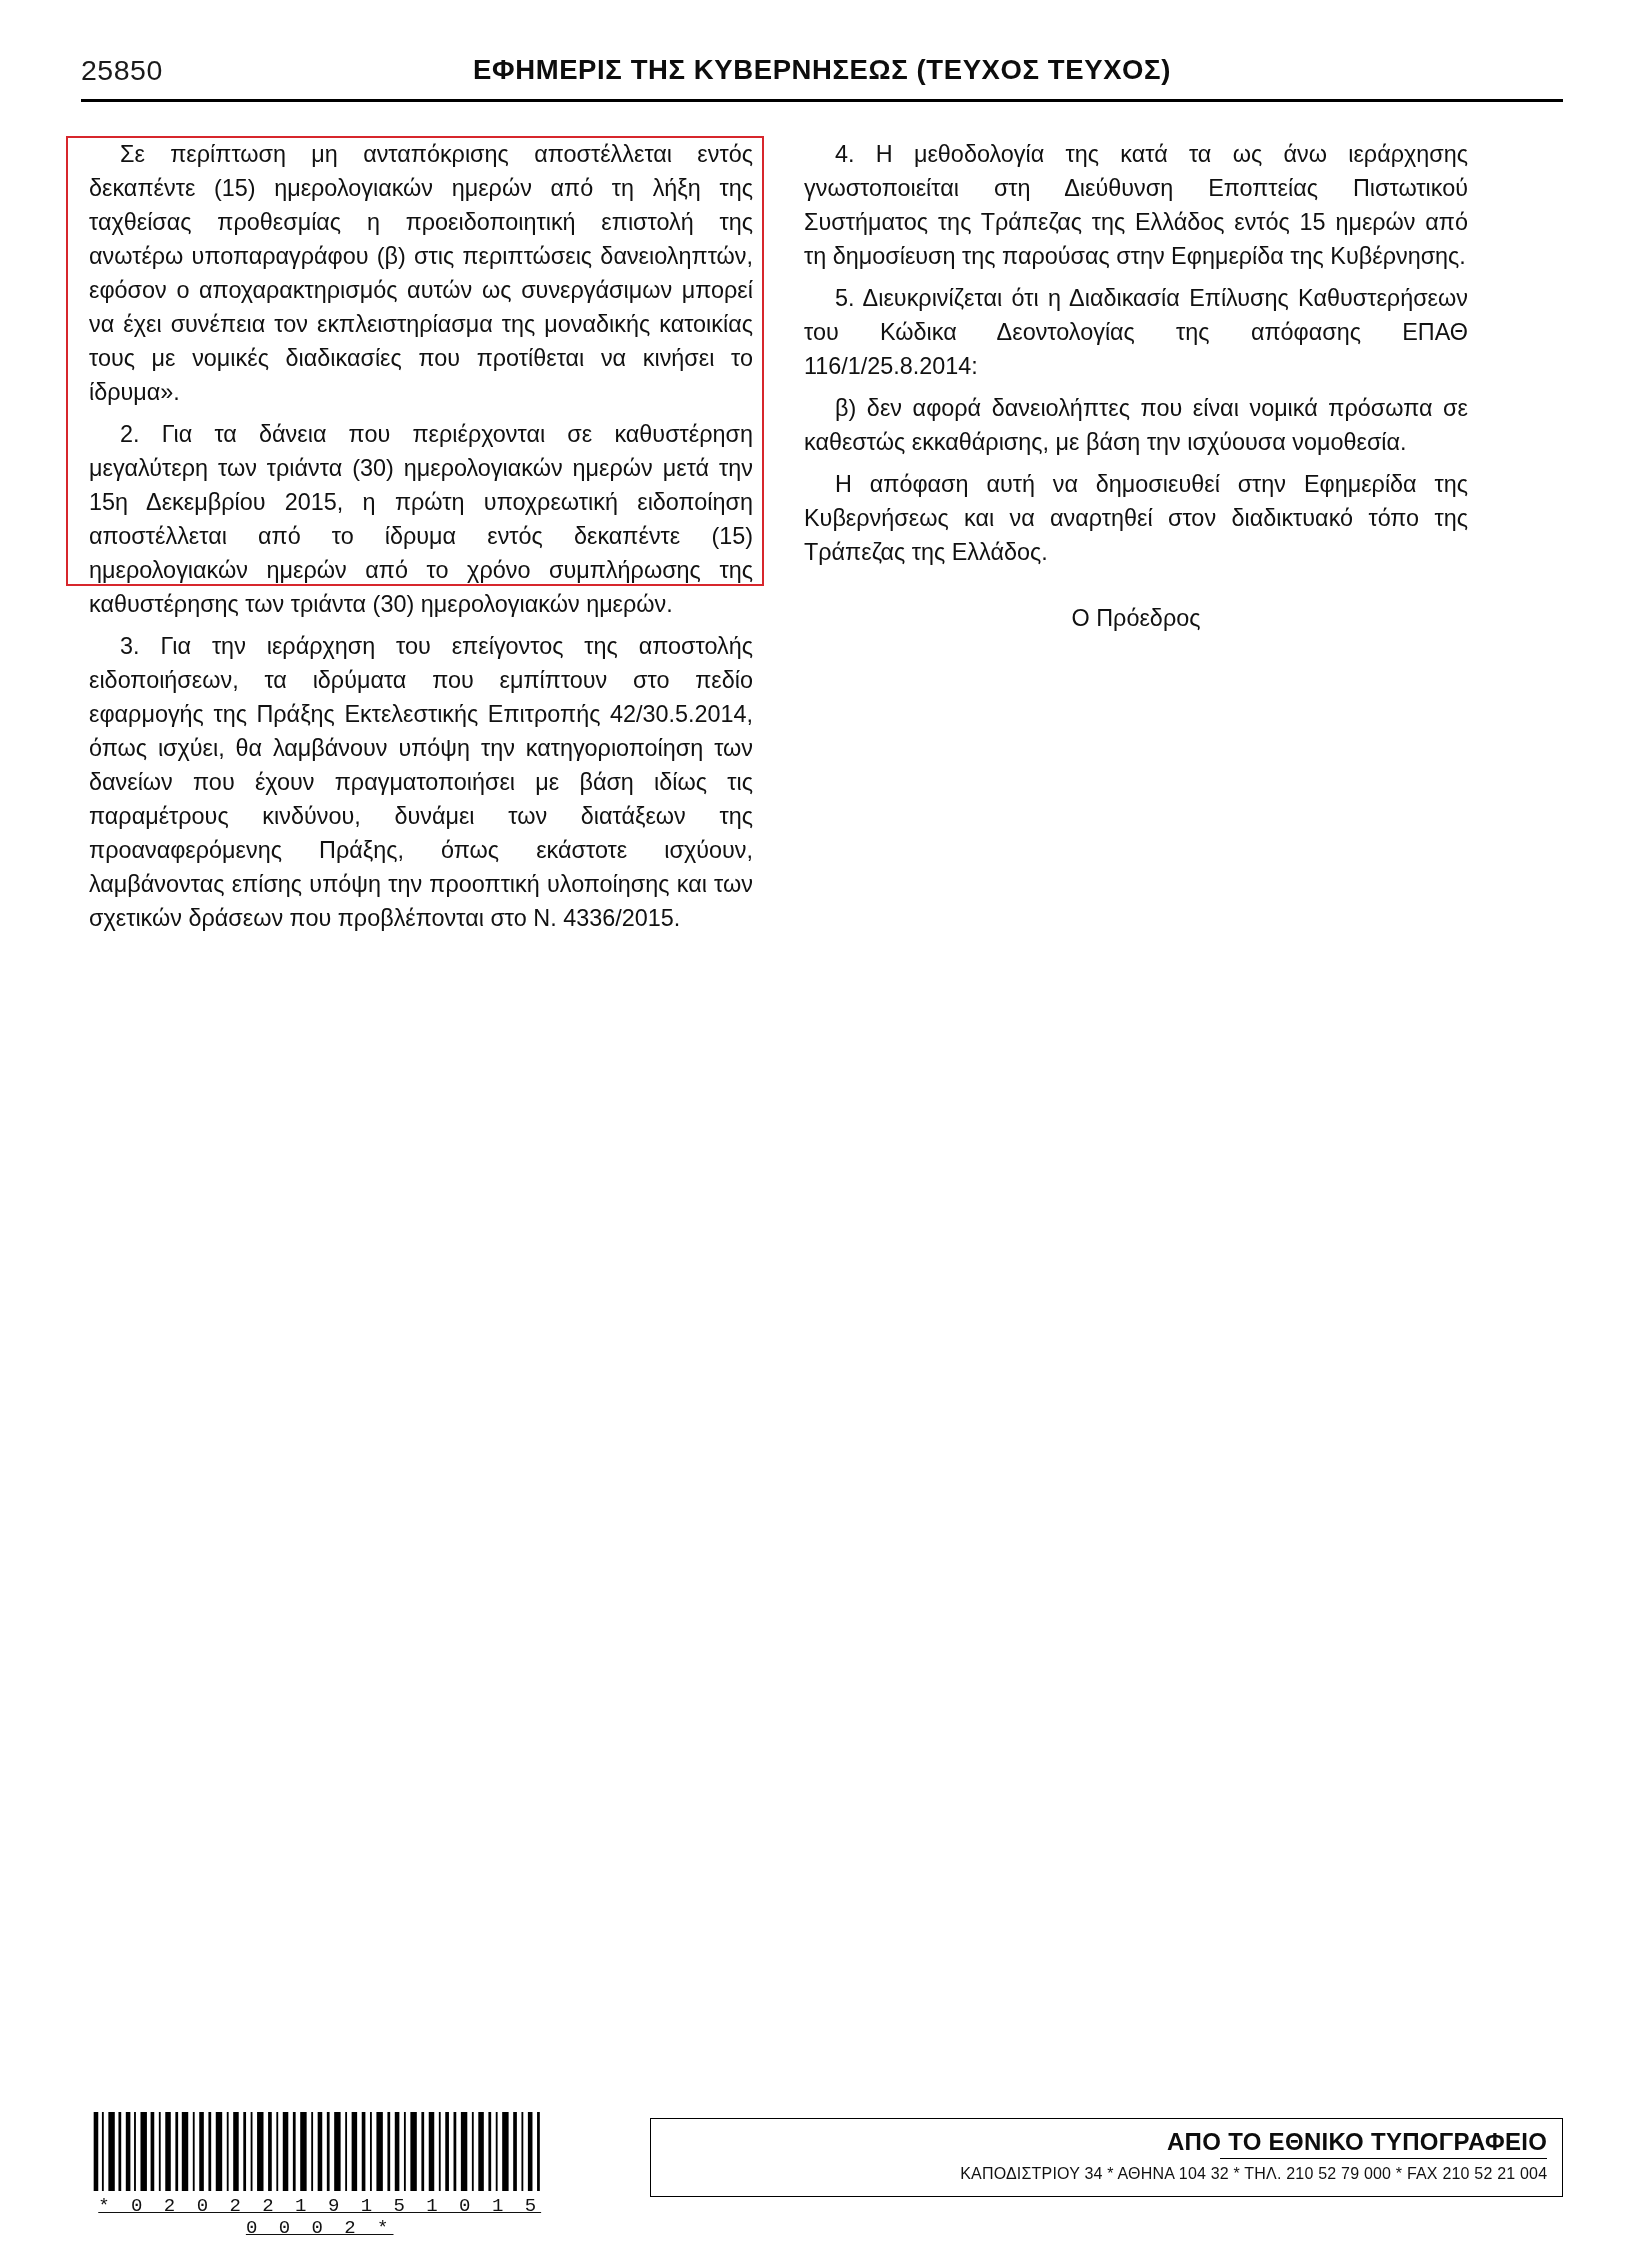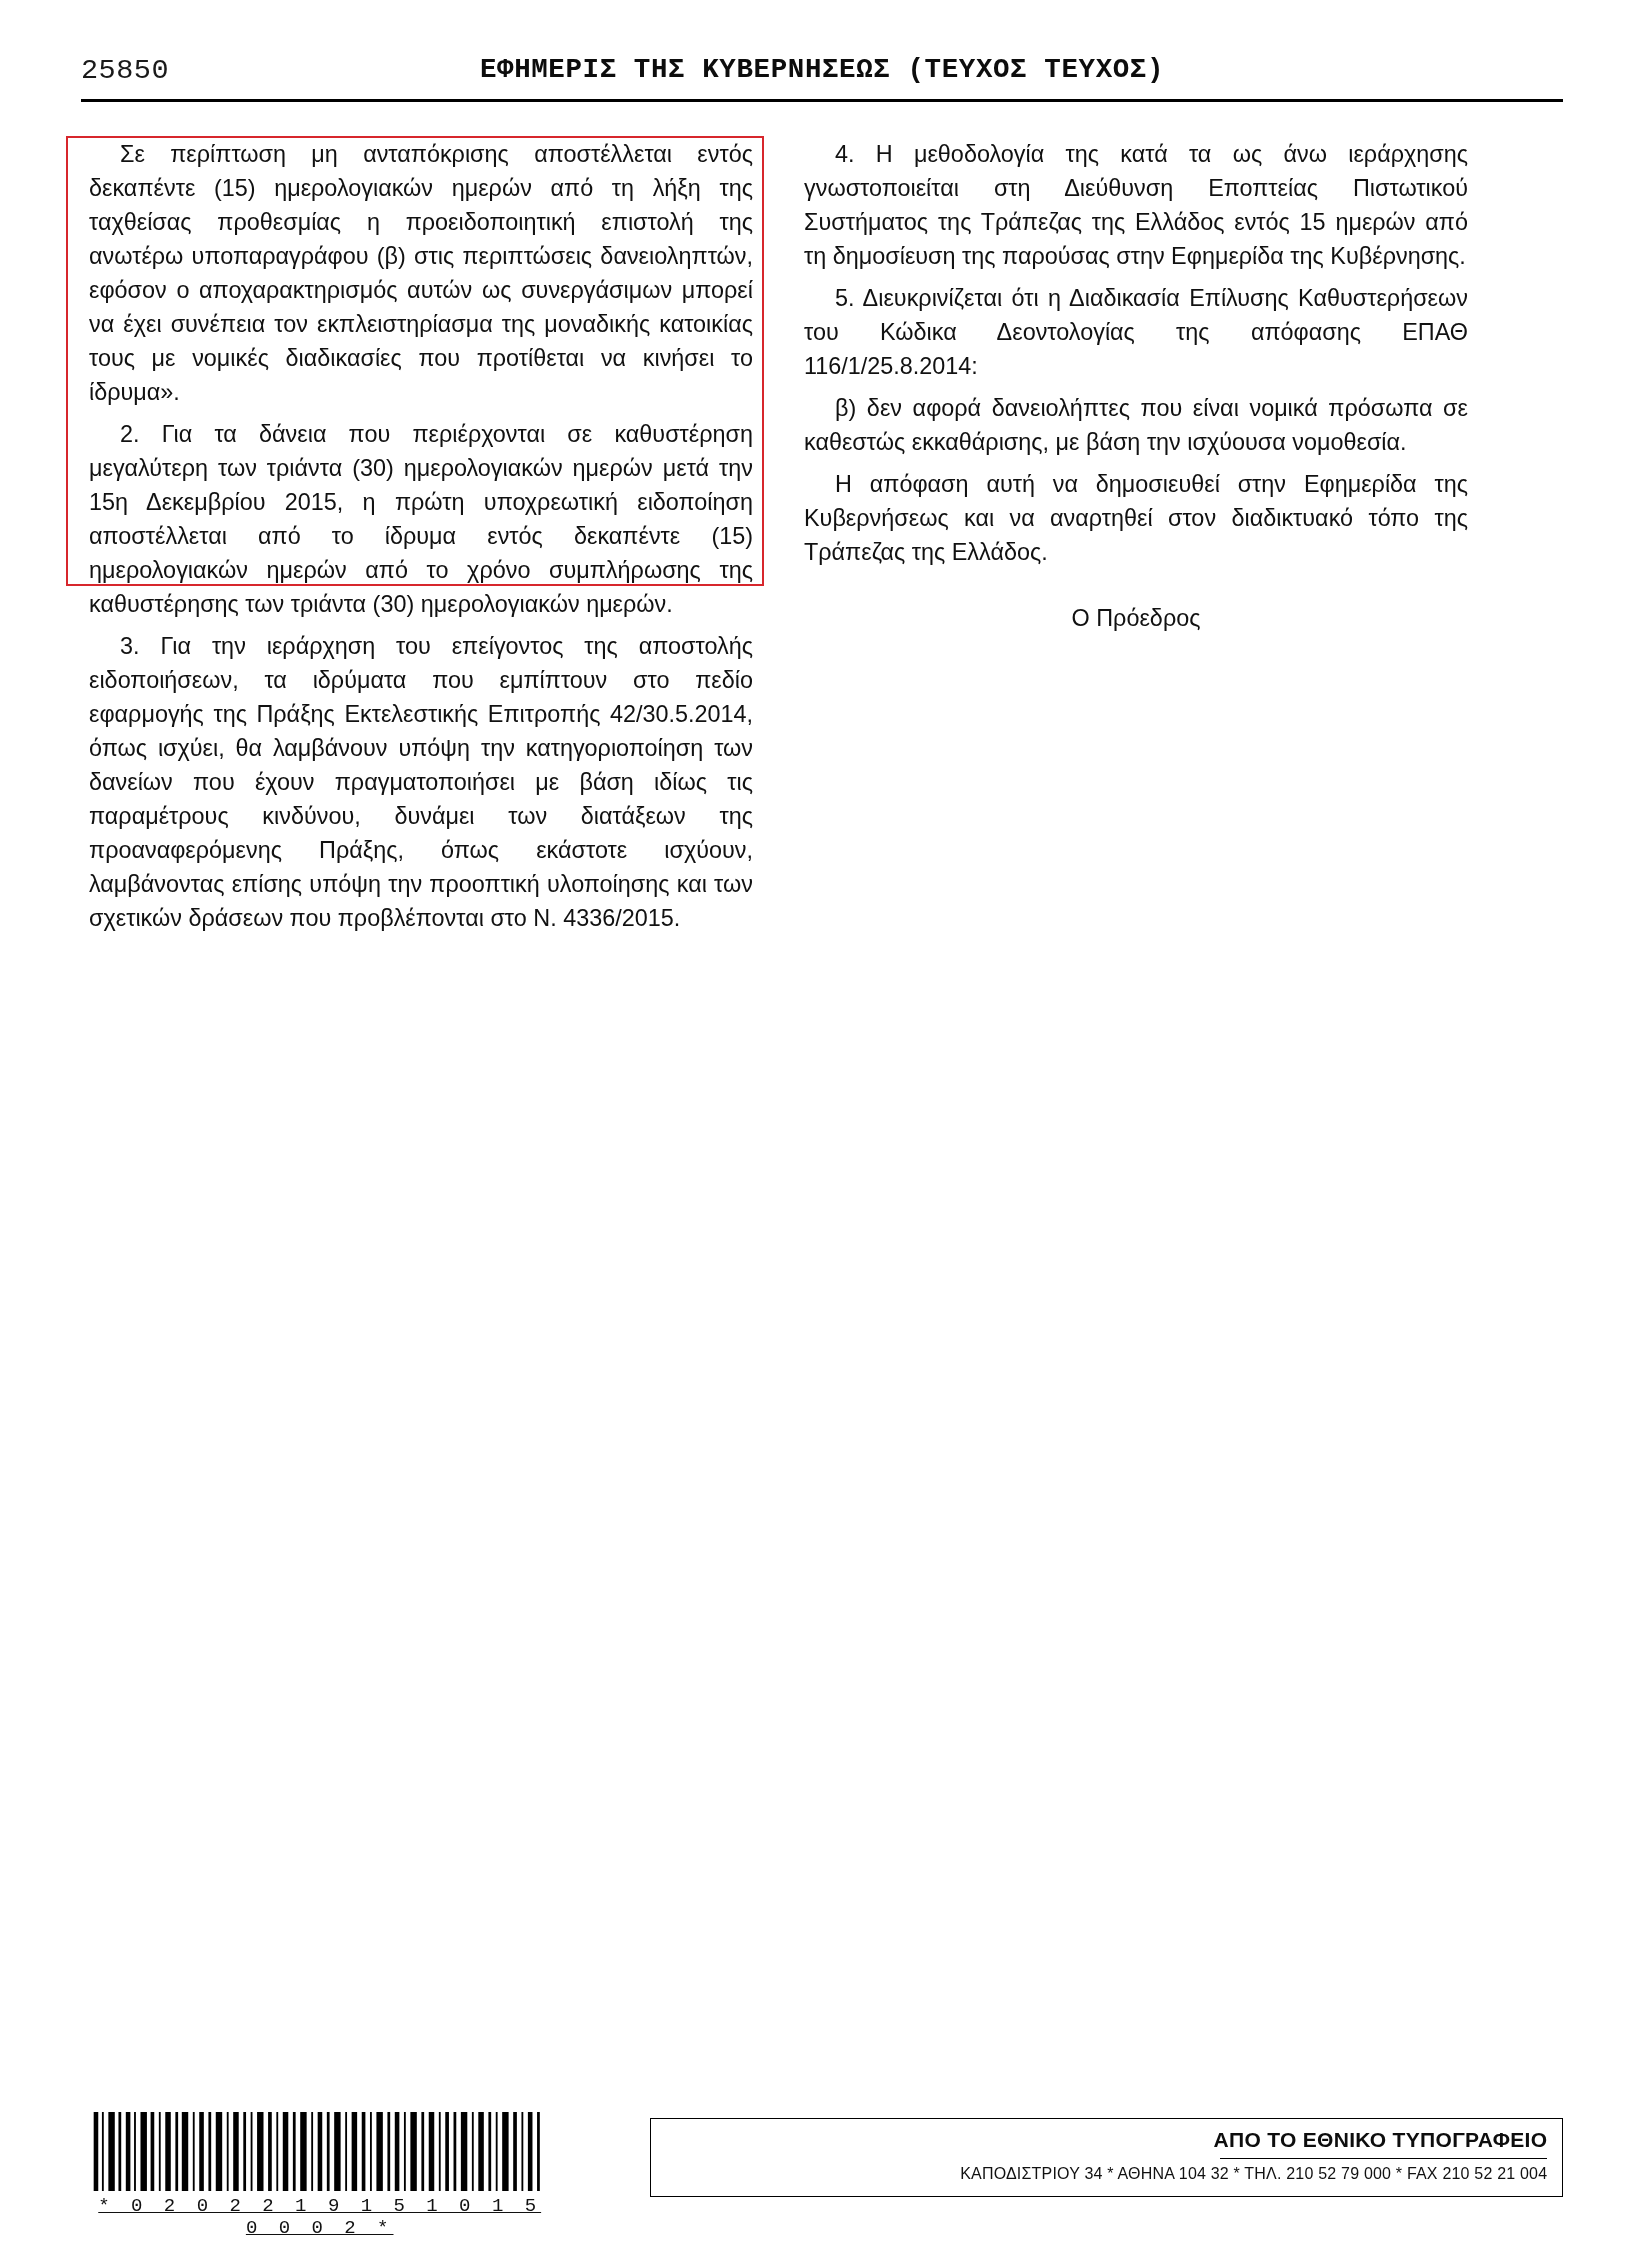--- a/index.html
+++ b/index.html
@@ -22,21 +22,20 @@
     height: 2266px;
   }
 
   
   .header {
     position: absolute;
     left: 81px;
     top: 50px;
     width: 1482px;
     height: 48px;
-    font-family: Liberation Mono, monospace;
   }
   .page-number {
     position: absolute;
     left: 0;
     top: 3.7px;
     font-size: 28.5px;
     letter-spacing: 0.5px;
     color: #1a1a1a;
   }
   .header-title {
@@ -137,21 +136,21 @@
     top: 5.5px;
     width: 913px;
     height: 79px;
     border: 1.8px solid #000;
     box-sizing: border-box;
   }
   .footer-org {
     position: absolute;
     right: 14.7px;
     top: 9.2px;
-    font-size: 21px;
+    font-size: 24px;
     font-weight: bold;
     letter-spacing: 0.3px;
     color: #0d0d0d;
     text-align: right;
   }
   .footer-org-underline {
     position: absolute;
     right: 14.7px;
     top: 39px;
     width: 327px;

